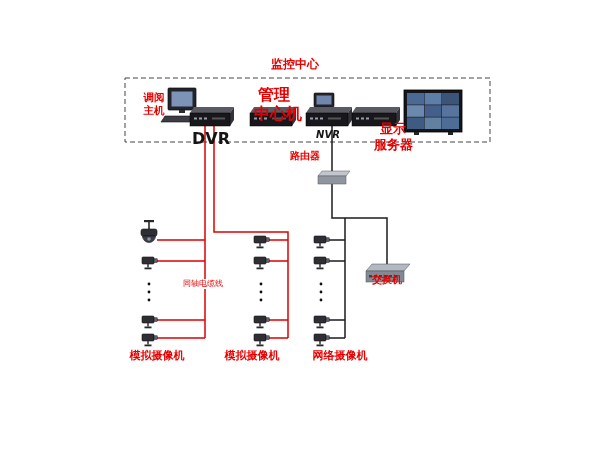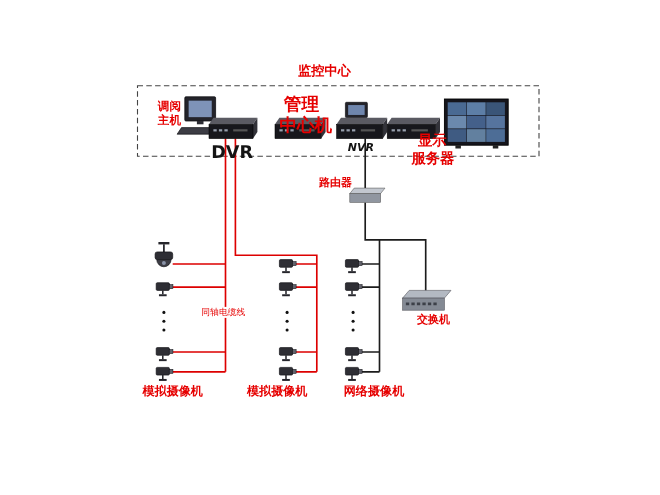--- a/index.html
+++ b/index.html
@@ -171,25 +171,25 @@
     <span class="ln">中心机</span>
   </div>
 
   <div class="lbl black" style="left:306px;top:129px;width:44px;font-size:10px;font-style:italic;">NVR</div>
 
   <div class="lbl" style="left:374px;top:85px;width:38px;font-size:13px;margin-top:36px;">
     <span class="ln">显示</span>
     <span class="ln">服务器</span>
   </div>
 
-  <div class="lbl" style="left:288px;top:161px;width:34px;font-size:10px;">路由器</div>
+  <div class="lbl" style="left:288px;top:150px;width:34px;font-size:10px;">路由器</div>
 
-  <div class="lbl" style="left:365px;top:286px;width:44px;font-size:10px;text-align:right;">交换机</div>
+  <div class="lbl" style="left:365px;top:274px;width:44px;font-size:10px;">交换机</div>
 
-  <div class="lbl small" style="left:182px;top:279px;font-size:8px;">同轴电缆线</div>
+  <div class="lbl small" style="left:182px;top:279px;font-size:8px;font-family:Liberation Mono, monospace;">同轴电缆线</div>
 
   <div class="lbl" style="left:121px;top:349px;width:72px;font-size:11px;">模拟摄像机</div>
 
   <div class="lbl" style="left:216px;top:349px;width:72px;font-size:11px;">模拟摄像机</div>
 
   <div class="lbl" style="left:304px;top:349px;width:72px;font-size:11px;">网络摄像机</div>
 
 </div>
 
 </body></html>

